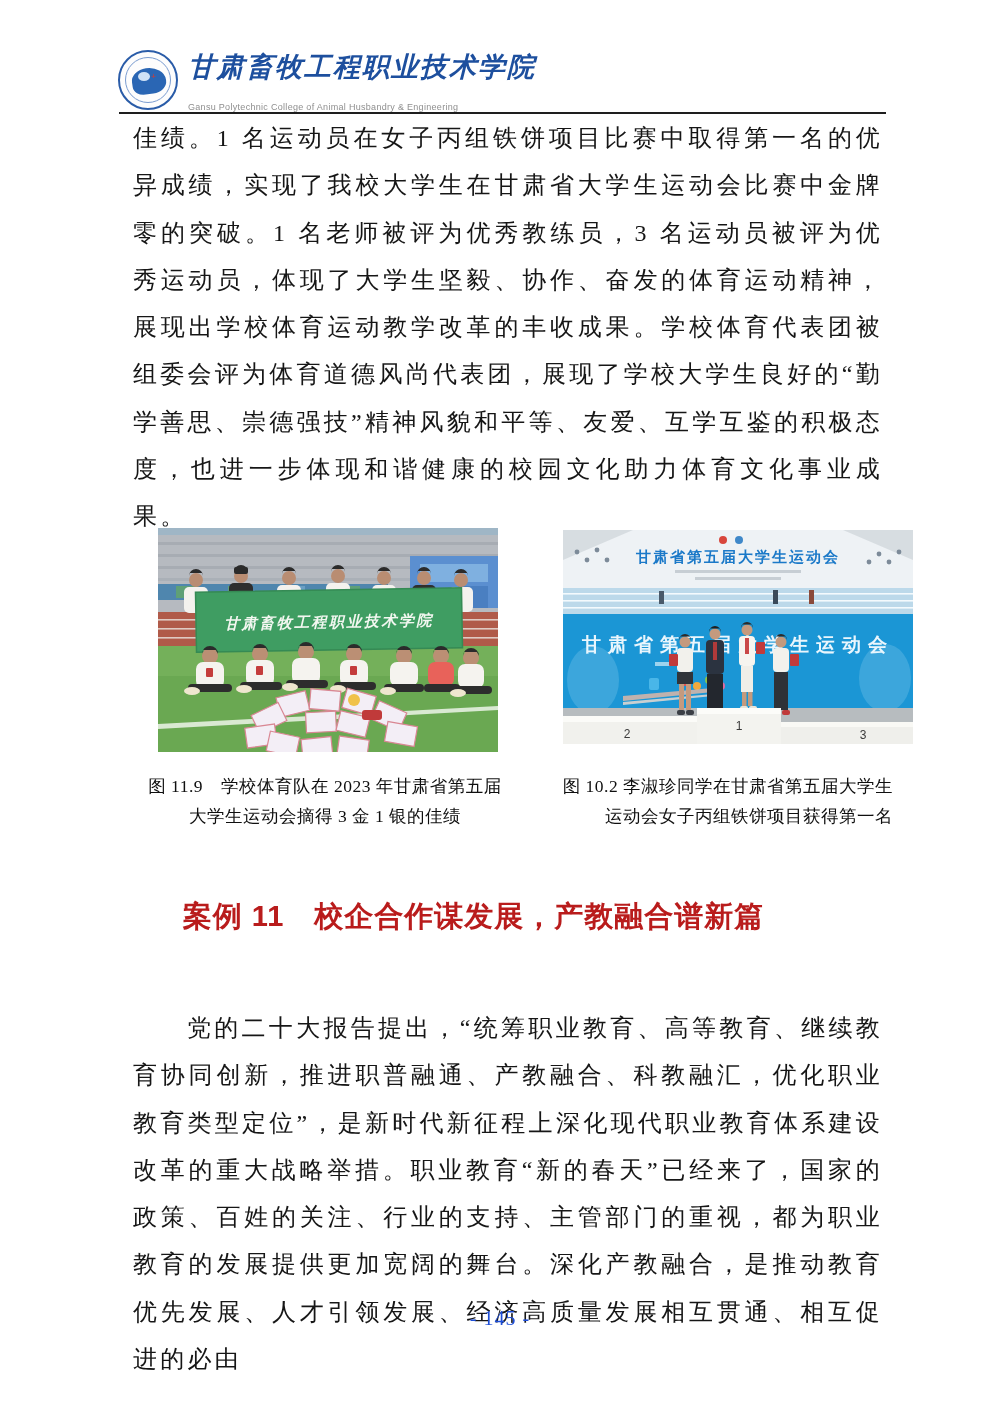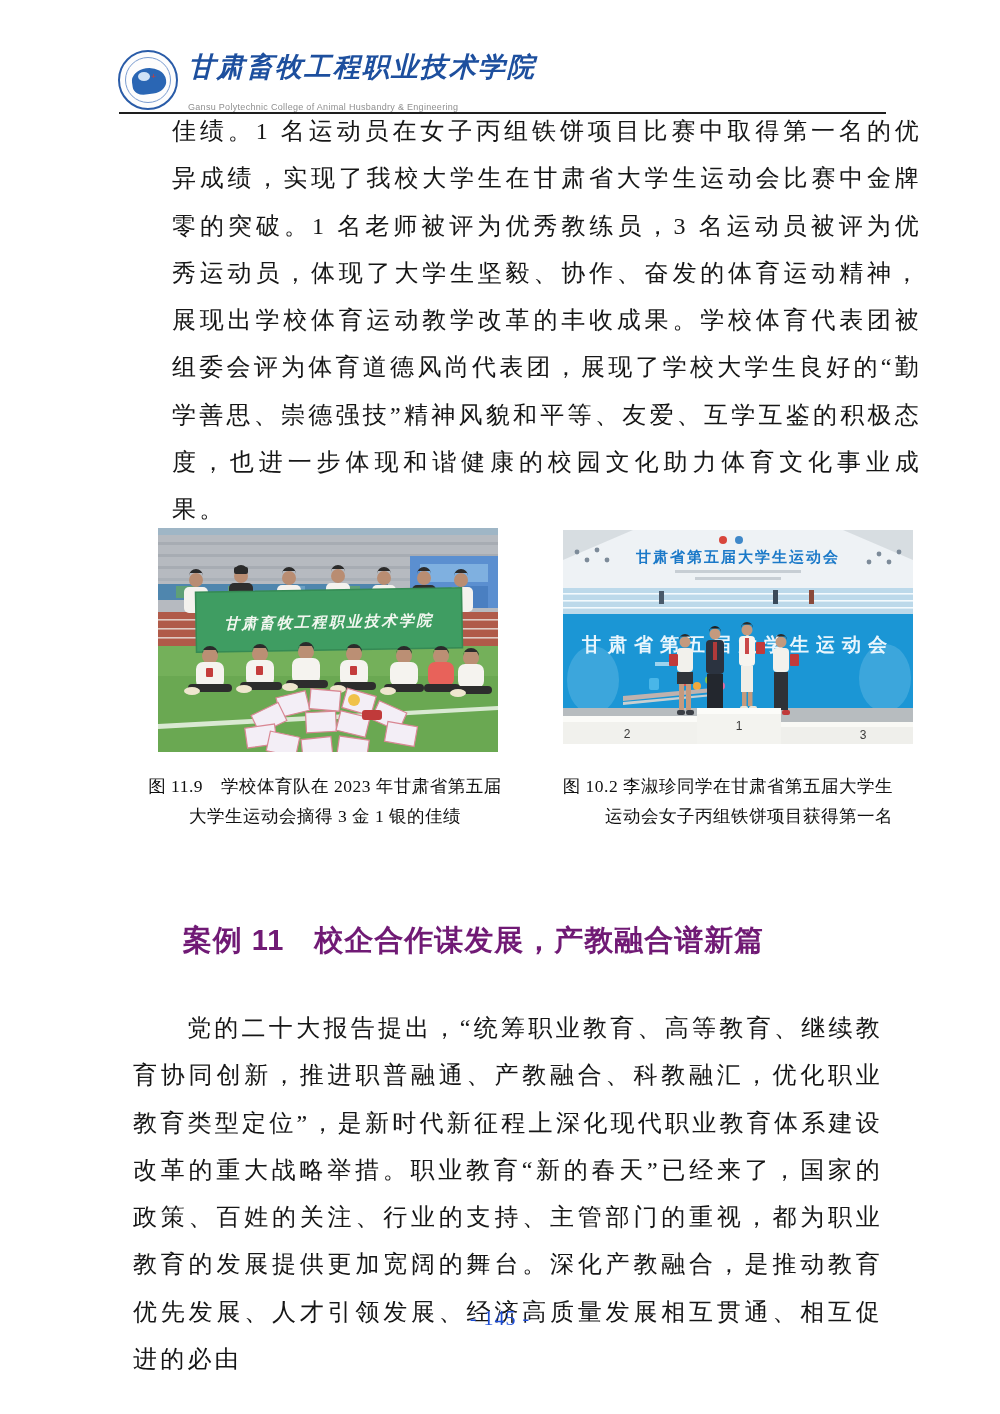--- a/index.html
+++ b/index.html
@@ -23,35 +23,35 @@
   .college-en{font-size:9px;color:#8f8f8f;letter-spacing:.3px;margin-top:20px;white-space:nowrap;
     font-family:"Liberation Sans","DejaVu Sans",sans-serif;}
   .report-title{position:absolute;right:116px;top:84px;font-size:19px;color:#2d2d2d;
     letter-spacing:1.5px;white-space:nowrap;}
   .header-rule{position:absolute;left:119px;right:114px;top:112px;height:2px;background:#1e1e1e;}
   
   .body-par{
     position:absolute;left:133px;width:750px;font-size:24px;line-height:47.3px;
     letter-spacing:3.2px;text-align:justify;text-justify:inter-character;color:#161616;
   }
-  #par1{top:108px;margin-left:39px;}
+  #par1{top:115px;}
   #par2{top:1005px;text-indent:2.25em;}
   
   .fig{position:absolute;}
   #fig1{left:158px;top:528px;width:340px;height:224px;}
   #fig2{left:527px;top:530px;width:422px;height:214px;}
   .fig svg{display:block;width:100%;height:100%;}
   .caption{position:absolute;font-size:17.5px;line-height:30px;letter-spacing:.5px;
     text-align:center;color:#0f0f0f;}
   #cap1{left:130px;top:771px;width:390px;}
   #cap2{left:508px;top:771px;width:385px;text-align:right;}
   
-  .case-heading{position:absolute;left:0;top:921px;width:947px;text-align:center;
+  .case-heading{position:absolute;left:0;top:897px;width:947px;text-align:center;
     font-family:"Liberation Sans","DejaVu Sans",sans-serif;font-weight:bold;
-    font-size:29px;letter-spacing:1px;color:#701a75;}
+    font-size:29px;letter-spacing:1px;color:#b91c1c;}
   
   .page-number{position:absolute;left:0;top:1307px;width:1000px;text-align:center;
     font-size:20px;letter-spacing:1px;color:#1d4ed8;}
 </style>
 </head>
 <body>
 
 <div class="page">
 
   <div class="logo-row">

